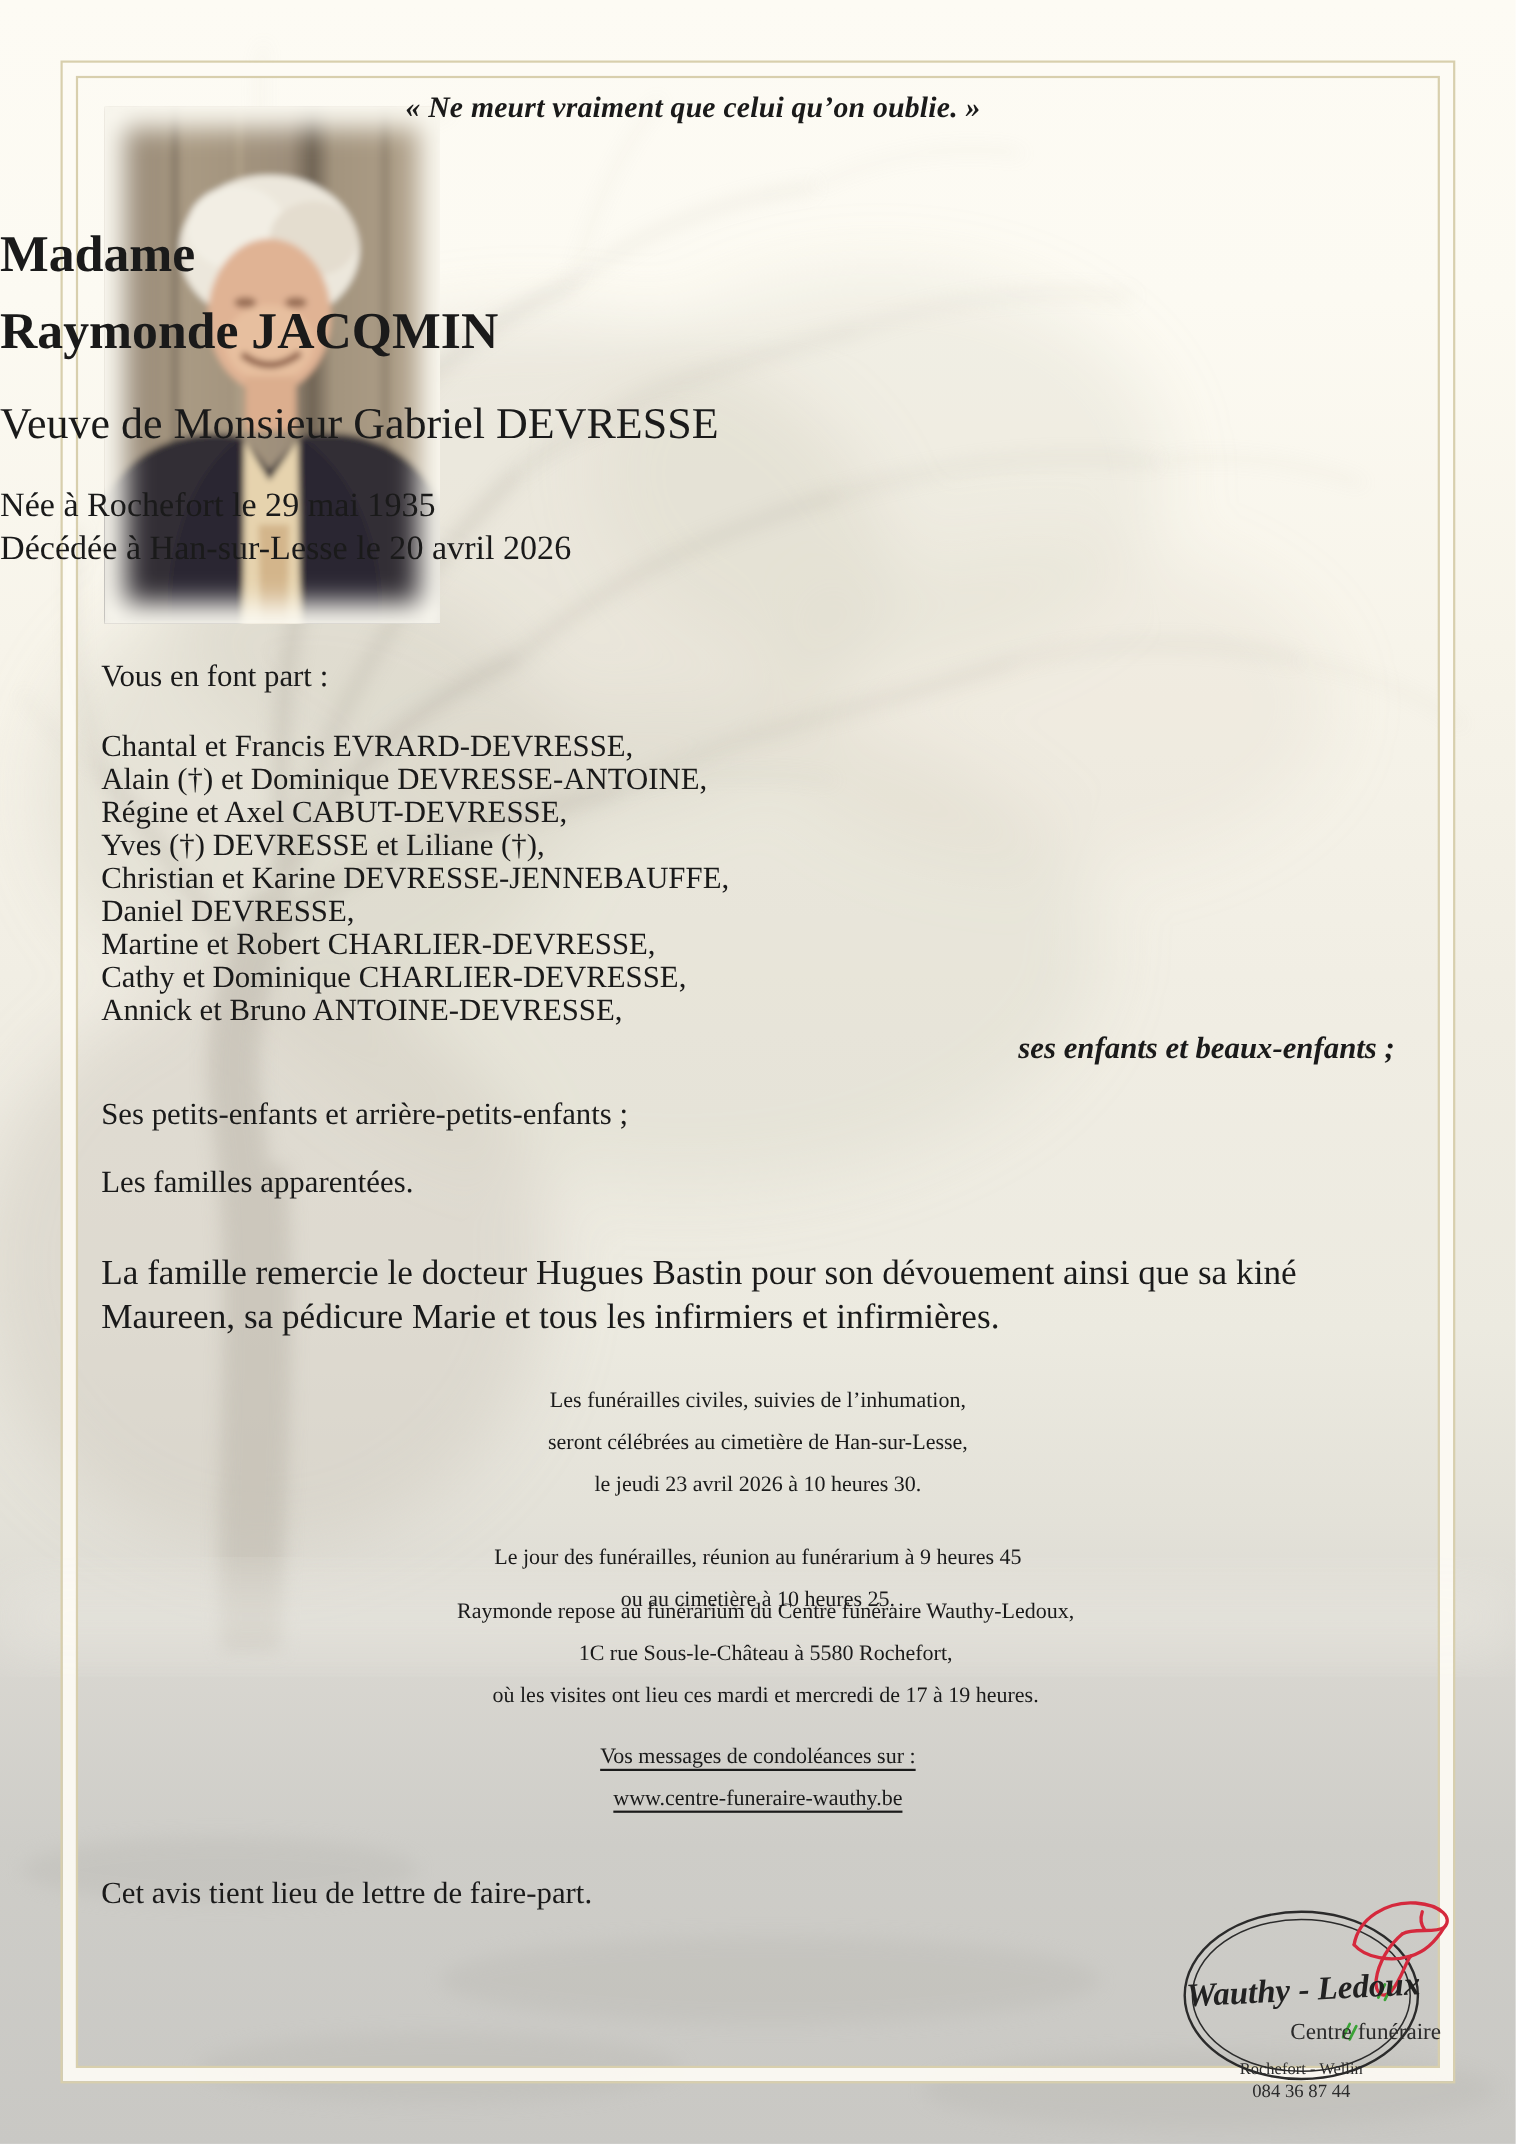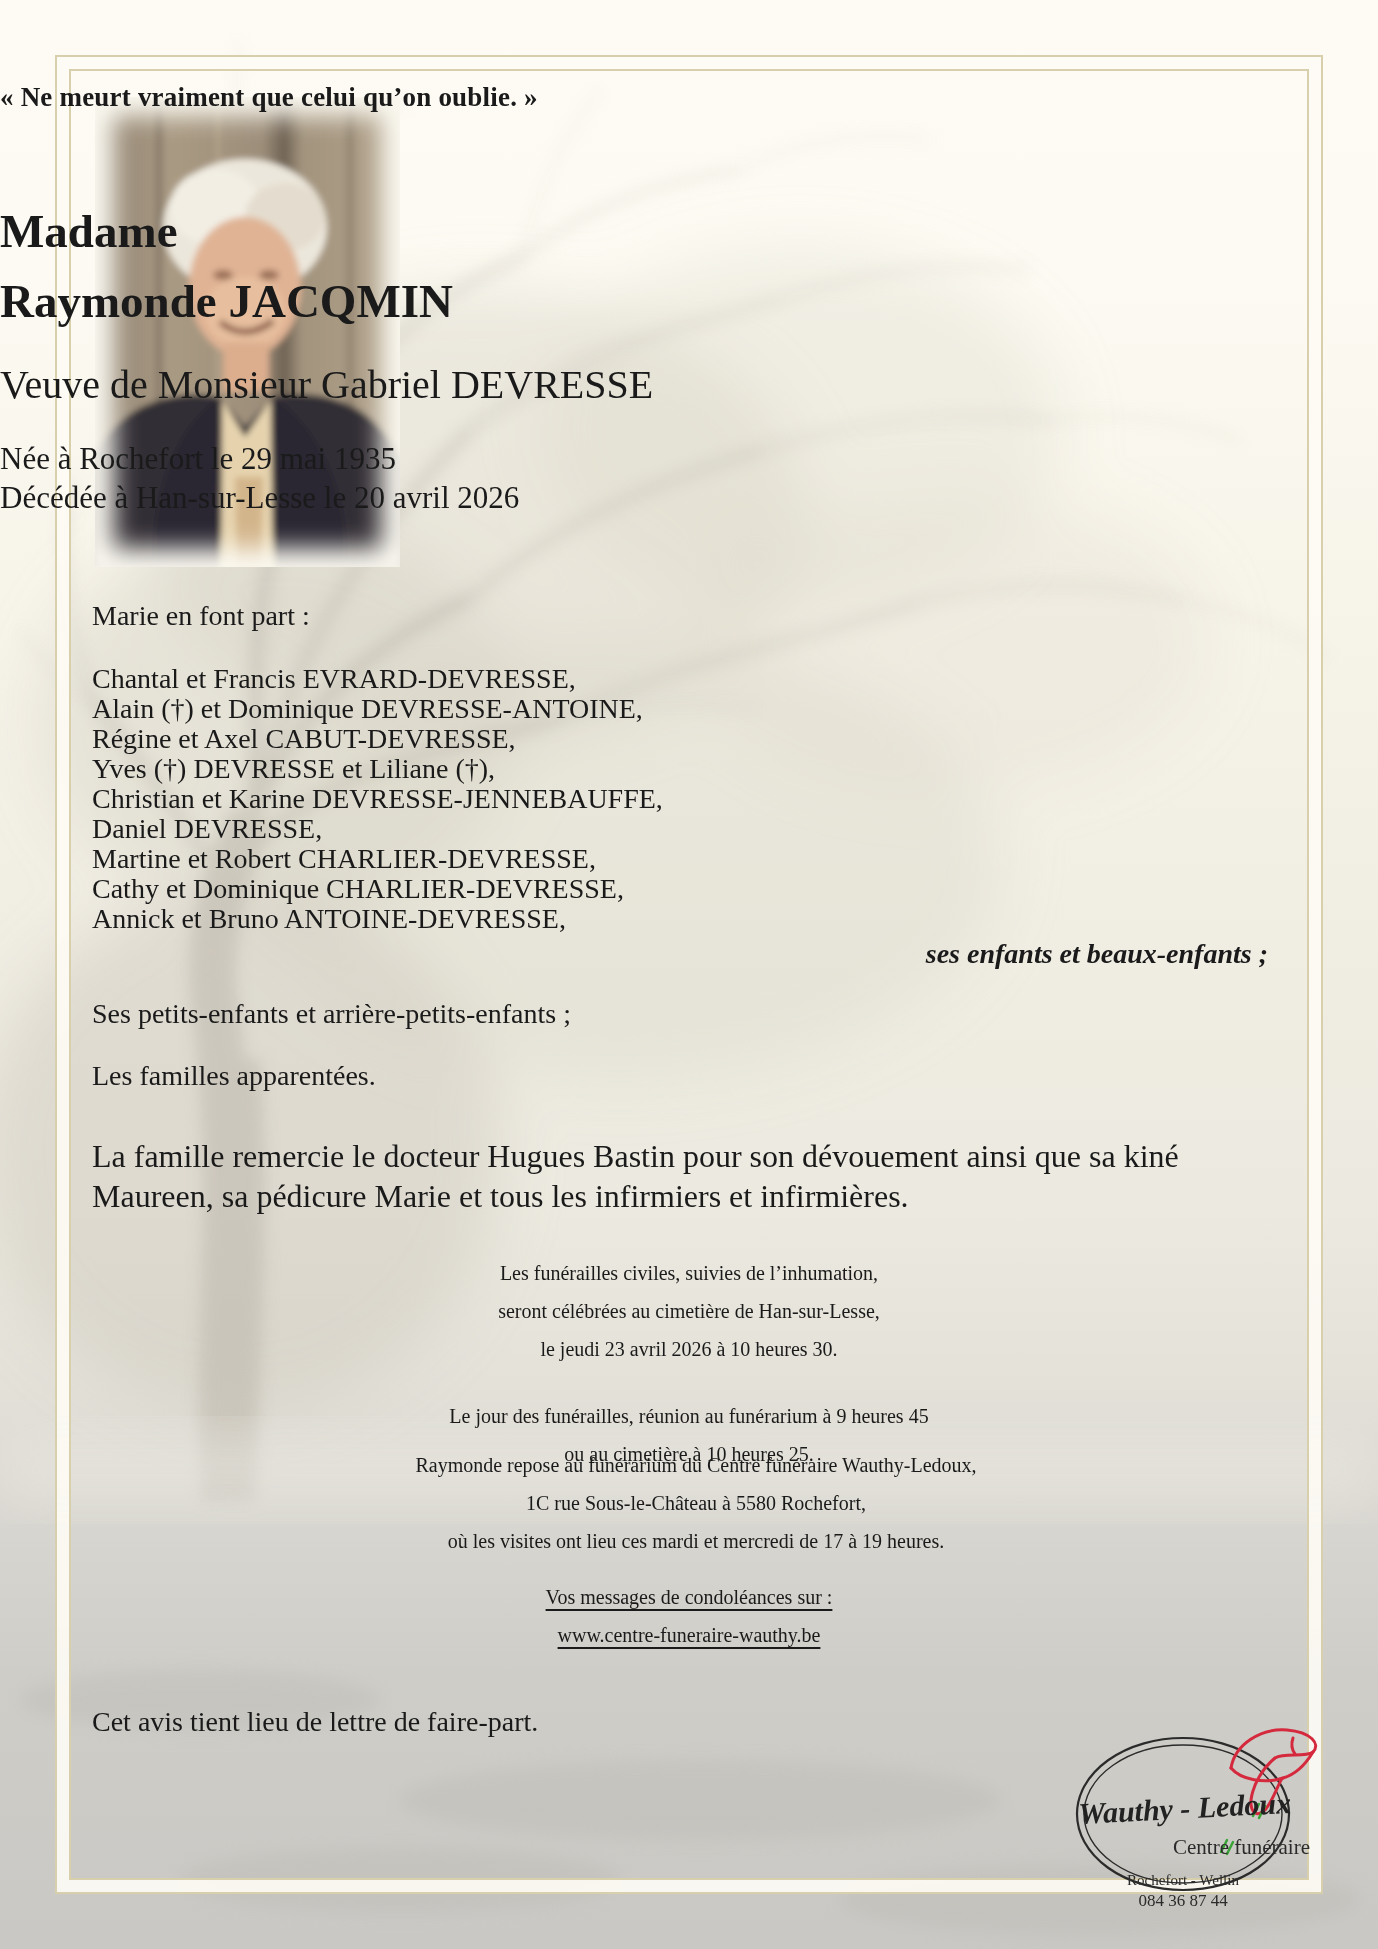--- a/index.html
+++ b/index.html
@@ -28,22 +28,22 @@
     position:absolute;inset:55px;
     border:2px solid #d8cfad;
     box-shadow: inset 0 0 0 12px rgba(253,251,244,0.92);
   }
   .frame-inner{
     position:absolute;inset:12px;
     border:2px solid #d8cfad;
   }
   .quote{
     position:absolute;top:82px;left:0;right:118px;
-    text-align:left;
-    font-size:27px;font-weight:bold;
+    text-align:center;
+    font-size:27px;font-weight:bold;font-style:italic;
     letter-spacing:0.2px;
   }
   .photo-wrap{position:absolute;left:95px;top:97px;width:305px;height:470px;}
   .header{
     position:absolute;left:0;right:0;top:196px;
   }
   .title{font-size:47px;font-weight:bold;line-height:70px;margin:0;}
   .subtitle{font-size:40px;line-height:48px;margin-top:25px;}
   .dates{font-size:31px;line-height:39px;margin-top:30px;}
   .body-left{position:absolute;left:92px;right:110px;}
@@ -187,21 +187,21 @@
   <div class="header">
     <div class="title">Madame</div>
     <div class="title">Raymonde JACQMIN</div>
     <div class="subtitle">Veuve de Monsieur Gabriel DEVRESSE</div>
     <div class="dates">
       <div>Née à Rochefort le 29 mai 1935</div>
       <div>Décédée à Han-sur-Lesse le 20 avril 2026</div>
     </div>
   </div>
 
-  <div class="body-left intro">Marie en font part :</div>
+  <div class="body-left intro">Vous en font part :</div>
 
   <div class="body-left family">
     <div>Chantal et Francis EVRARD-DEVRESSE,</div>
     <div>Alain (†) et Dominique DEVRESSE-ANTOINE,</div>
     <div>Régine et Axel CABUT-DEVRESSE,</div>
     <div>Yves (†) DEVRESSE et Liliane (†),</div>
     <div>Christian et Karine DEVRESSE-JENNEBAUFFE,</div>
     <div>Daniel DEVRESSE,</div>
     <div>Martine et Robert CHARLIER-DEVRESSE,</div>
     <div>Cathy et Dominique CHARLIER-DEVRESSE,</div>

